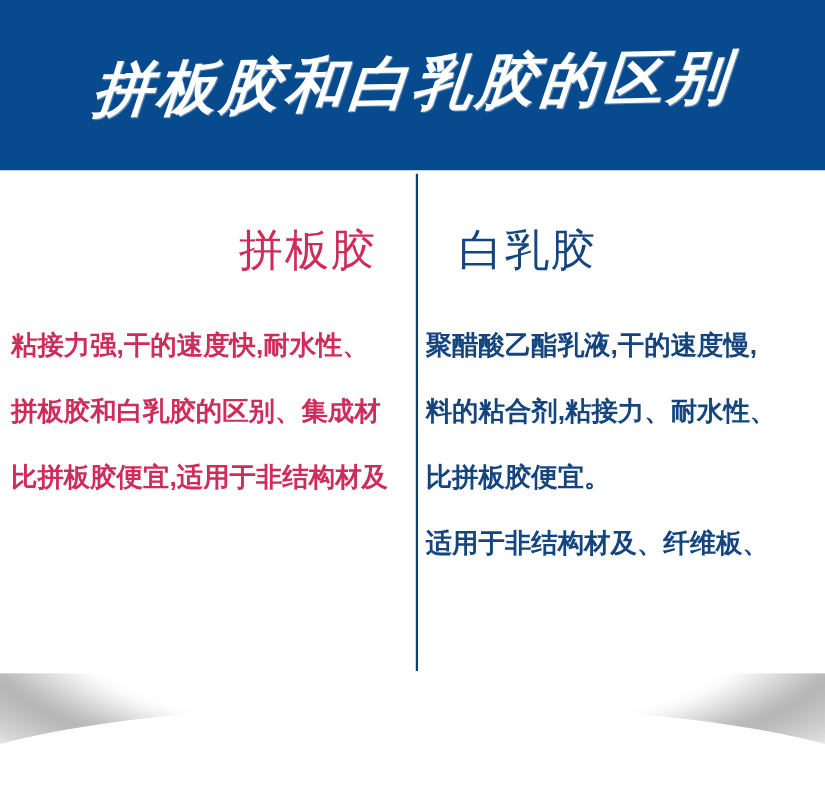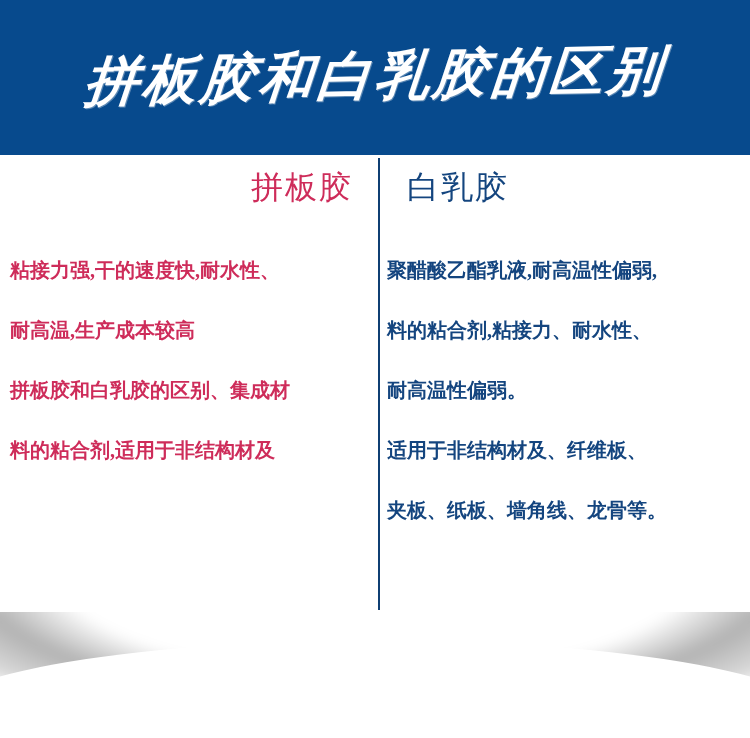--- a/index.html
+++ b/index.html
@@ -87,25 +87,25 @@
     left: 378px;
     top: 158px;
     width: 2px;
     height: 452px;
     background: #0f3f73;
     z-index: 3;
   }
 
   .col-heading {
     font-family: "DejaVu Serif", "Liberation Serif", serif;
-    font-size: 32px;
+    font-size: 40px;
     font-weight: 400;
     line-height: 1;
-    margin: 0;
-    padding-top: 16px;
+    margin: 10px;
+    padding-top: 43px;
     letter-spacing: 2px;
     white-space: nowrap;
   }
   .col-left .col-heading {
     text-align: right;
     color: #ce2c5a;
     padding-right: 18px;
   }
   .col-right .col-heading {
     text-align: left;
@@ -113,22 +113,22 @@
     padding-left: 20px;
   }
 
   .body-list {
     list-style: none;
     margin: 0;
     padding: 0;
     margin-top: 37px;
   }
   .body-line {
-    font-family: Liberation Serif, serif;
-    font-size: 20px;
+    font-family: Liberation Sans, sans-serif;
+    font-size: 24px;
     font-weight: 700;
     line-height: 60px;
     height: 60px;
     white-space: nowrap;
     letter-spacing: 0px;
   }
   .col-left .body-line { color: #ce2c5a; }
   .col-right .body-line { color: #14457f; }
 
   
@@ -182,34 +182,32 @@
     <div class="banner">
       <div class="banner-title">拼板胶和白乳胶的区别</div>
     </div>
 
     <div class="columns">
 
       <div class="col col-left">
         <div class="col-heading">拼板胶</div>
         <ul class="body-list">
           <li class="body-line">粘接力强,干的速度快,耐水性、</li>
-          <li class="body-line">耐高温,生产成本较高</li>
           <li class="body-line">拼板胶和白乳胶的区别、集成材</li>
-          <li class="body-line">料的粘合剂,适用于非结构材及</li>
+          <li class="body-line">比拼板胶便宜,适用于非结构材及</li>
         </ul>
       </div>
 
       <div class="col col-right">
         <div class="col-heading">白乳胶</div>
         <ul class="body-list">
-          <li class="body-line">聚醋酸乙酯乳液,耐高温性偏弱,</li>
+          <li class="body-line">聚醋酸乙酯乳液,干的速度慢,</li>
           <li class="body-line">料的粘合剂,粘接力、耐水性、</li>
-          <li class="body-line">耐高温性偏弱。</li>
+          <li class="body-line">比拼板胶便宜。</li>
           <li class="body-line">适用于非结构材及、纤维板、</li>
-          <li class="body-line">夹板、纸板、墙角线、龙骨等。</li>
         </ul>
       </div>
 
     </div>
 
     <div class="divider"></div>
 
   </div>
 
 </div>

